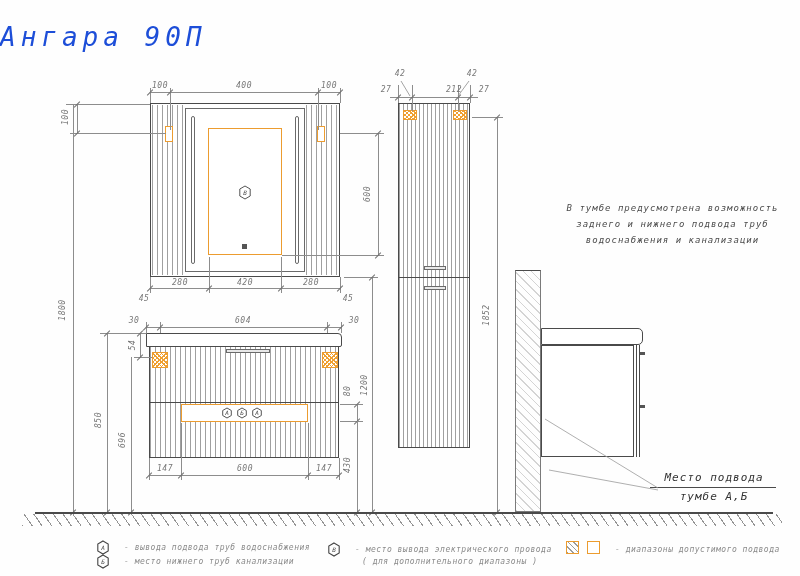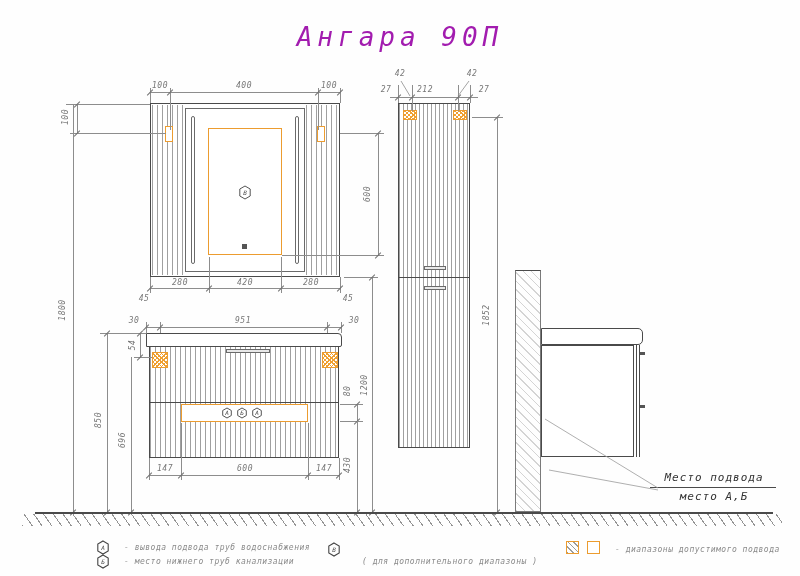--- a/index.html
+++ b/index.html
@@ -28,22 +28,22 @@
   .floorhatch{background-image:repeating-linear-gradient(55deg,#949494 0,#949494 1px,transparent 1px,transparent 8px);}
   .orange{border:1.5px solid #ec9c2f;box-sizing:border-box;background:#fff;}
   .obr{background-image:repeating-linear-gradient(45deg,#f0a030 0,#f0a030 1px,transparent 1px,transparent 3px),
                         repeating-linear-gradient(135deg,#f0a030 0,#f0a030 1px,transparent 1px,transparent 3px);}
   .odg{background-image:repeating-linear-gradient(45deg,#9c9c9c 0,#9c9c9c 1px,transparent 1px,transparent 4px);}
   .leg{position:absolute;font:italic 8px/10px "DejaVu Sans Mono",monospace;color:#8a8a8a;
        letter-spacing:.5px;white-space:nowrap;}
   .note{font:italic 9px/16px "DejaVu Sans Mono",monospace;color:#4c4c4c;letter-spacing:1px;text-align:center;}
   .t1{position:absolute;left:0;top:6px;width:800px;text-align:center;
       font:italic 12px "DejaVu Sans Mono",monospace;color:#333;letter-spacing:3px;}
-  .t2{position:absolute;left:0;top:22px;width:800px;text-align:center;
-      font:italic 26px "DejaVu Sans Mono",monospace;color:#a21caf;letter-spacing:5px;}
+  .t2{position:absolute;left:0;top:22px;width:800px;
+      font:italic 26px "DejaVu Sans Mono",monospace;color:#1d4ed8;letter-spacing:5px;}
   .lbl{position:absolute;font:italic 11px/13px "DejaVu Sans Mono",monospace;color:#333;
        text-align:center;letter-spacing:1px;white-space:nowrap;}
   svg text{font:italic 6px "DejaVu Sans Mono",monospace;fill:#444;}
 </style>
 </head>
 <body>
 
 <div id="stage">
 
   <div class="t2">Ангара 90П</div>
@@ -107,21 +107,21 @@
   <div class="lv" style="left:146px;top:322px;height:11px;"></div>
   <div class="lv" style="left:341px;top:322px;height:11px;"></div>
   <div class="lv" style="left:160px;top:322px;height:28px;"></div>
   <div class="lv" style="left:327px;top:322px;height:28px;"></div>
   <div class="lh" style="left:146px;top:327px;width:195px;"></div>
   <i class="tk" style="left:142px;top:327px;"></i>
   <i class="tk" style="left:156px;top:327px;"></i>
   <i class="tk" style="left:323px;top:327px;"></i>
   <i class="tk" style="left:337px;top:327px;"></i>
   <div class="dim" style="left:124px;top:316px;width:20px;">30</div>
-  <div class="dim" style="left:225px;top:316px;width:36px;">951</div>
+  <div class="dim" style="left:225px;top:316px;width:36px;">604</div>
   <div class="dim" style="left:344px;top:316px;width:20px;">30</div>
 
   <div class="box" style="left:146px;top:333px;width:196px;height:14px;border-radius:0 4px 2px 0;"></div>
   <div class="box flute" style="left:149px;top:346px;width:190px;height:112px;"></div>
   <div class="lh dk" style="left:149px;top:402px;width:190px;"></div>
   <div class="box thin" style="left:226px;top:349px;width:44px;height:4px;background:#e8e8e8;"></div>
   <div class="a orange obr" style="left:152px;top:352px;width:16px;height:16px;"></div>
   <div class="a orange obr" style="left:322px;top:352px;width:16px;height:16px;"></div>
   <div class="a orange dhatch" style="left:181px;top:404px;width:127px;height:18px;border-width:1px;"></div>
 
@@ -178,47 +178,53 @@
   <div class="lv" style="left:412px;top:85px;height:26px;"></div>
   <div class="lv" style="left:458px;top:85px;height:26px;"></div>
   <div class="lv" style="left:470px;top:85px;height:18px;"></div>
   <div class="lh" style="left:390px;top:97px;width:88px;"></div>
   <i class="tk" style="left:394px;top:97px;"></i>
   <i class="tk" style="left:408px;top:97px;"></i>
   <i class="tk" style="left:454px;top:97px;"></i>
   <i class="tk" style="left:466px;top:97px;"></i>
   <div class="dim" style="left:390px;top:69px;width:20px;">42</div>
   <div class="dim" style="left:377px;top:85px;width:18px;">27</div>
-  <div class="dim" style="left:407px;top:85px;width:36px;">212</div>
+  <div class="dim" style="left:436px;top:85px;width:36px;">212</div>
   <div class="dim" style="left:475px;top:85px;width:18px;">27</div>
   <div class="dim" style="left:462px;top:69px;width:20px;">42</div>
   <div class="lh" style="left:472px;top:117px;width:31px;"></div>
   <div class="lv" style="left:497px;top:117px;height:395px;"></div>
   <i class="tk" style="left:493px;top:117px;"></i>
   <i class="tk" style="left:493px;top:512px;"></i>
   <div class="vdim" style="left:472px;top:310px;">1852</div>
 
   <div class="a wallhatch" style="left:515px;top:270px;width:26px;height:242px;border:1px solid #7a7a7a;border-top:1.5px solid #4a4a4a;box-sizing:border-box;"></div>
   <div class="box" style="left:541px;top:328px;width:102px;height:17px;border-radius:0 5px 5px 0;"></div>
   <div class="box" style="left:541px;top:345px;width:93px;height:112px;"></div>
   <div class="lv dk" style="left:636px;top:345px;height:112px;"></div>
   <div class="lv dk" style="left:639px;top:345px;height:112px;"></div>
   <div class="a" style="left:640px;top:352px;width:5px;height:3px;background:#555;"></div>
   <div class="a" style="left:640px;top:405px;width:5px;height:3px;background:#555;"></div>
 
+  <div class="a note" style="left:550px;top:200px;width:245px;">
+    <span style="display:block;">В тумбе предусмотрена возможность</span>
+    <span style="display:block;">заднего и нижнего подвода труб</span>
+    <span style="display:block;">водоснабжения и канализации</span>
+  </div>
 
   <div class="lbl" style="left:653px;top:471px;width:122px;font-style:italic;">Место подвода</div>
   <div class="lh dk" style="left:650px;top:487px;width:126px;"></div>
-  <div class="lbl" style="left:653px;top:490px;width:122px;">место А,Б</div>
+  <div class="lbl" style="left:653px;top:490px;width:122px;">тумбе А,Б</div>
 
   <div class="lh dk" style="left:35px;top:512px;width:738px;height:1.5px;"></div>
   <div class="a floorhatch" style="left:22px;top:514px;width:760px;height:12px;"></div>
 
   <div class="leg" style="left:124px;top:543px;">-  вывода подвода труб водоснабжения</div>
   <div class="leg" style="left:124px;top:557px;">-  место нижнего труб канализации</div>
+  <div class="leg" style="left:355px;top:545px;">-  место вывода электрического провода</div>
   <div class="leg" style="left:362px;top:557px;">( для дополнительного диапазоны )</div>
   <div class="a orange odg" style="left:566px;top:541px;width:13px;height:13px;"></div>
   <div class="a orange xhatch" style="left:587px;top:541px;width:13px;height:13px;"></div>
   <div class="leg" style="left:615px;top:545px;">-  диапазоны допустимого подвода</div>
 
   <svg class="a" width="800" height="576" viewBox="0 0 800 576" style="left:0;top:0;pointer-events:none;">
 
     <line x1="658" y1="488" x2="545" y2="419" stroke="#9a9a9a" stroke-width="0.8"></line>
     <line x1="658" y1="490" x2="549" y2="470" stroke="#9a9a9a" stroke-width="0.8"></line>
 

